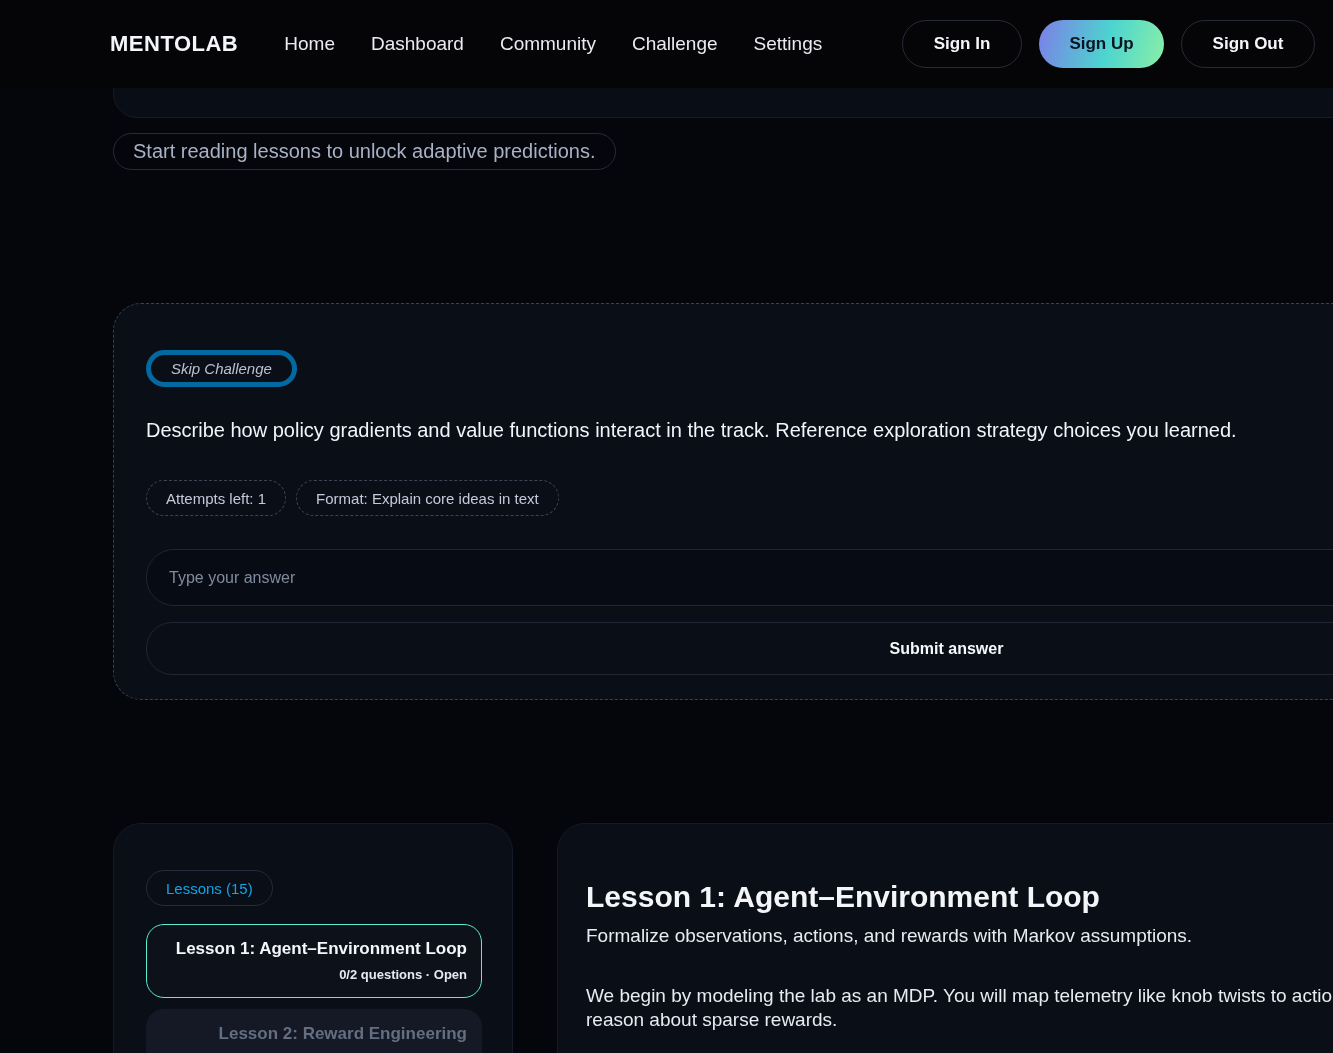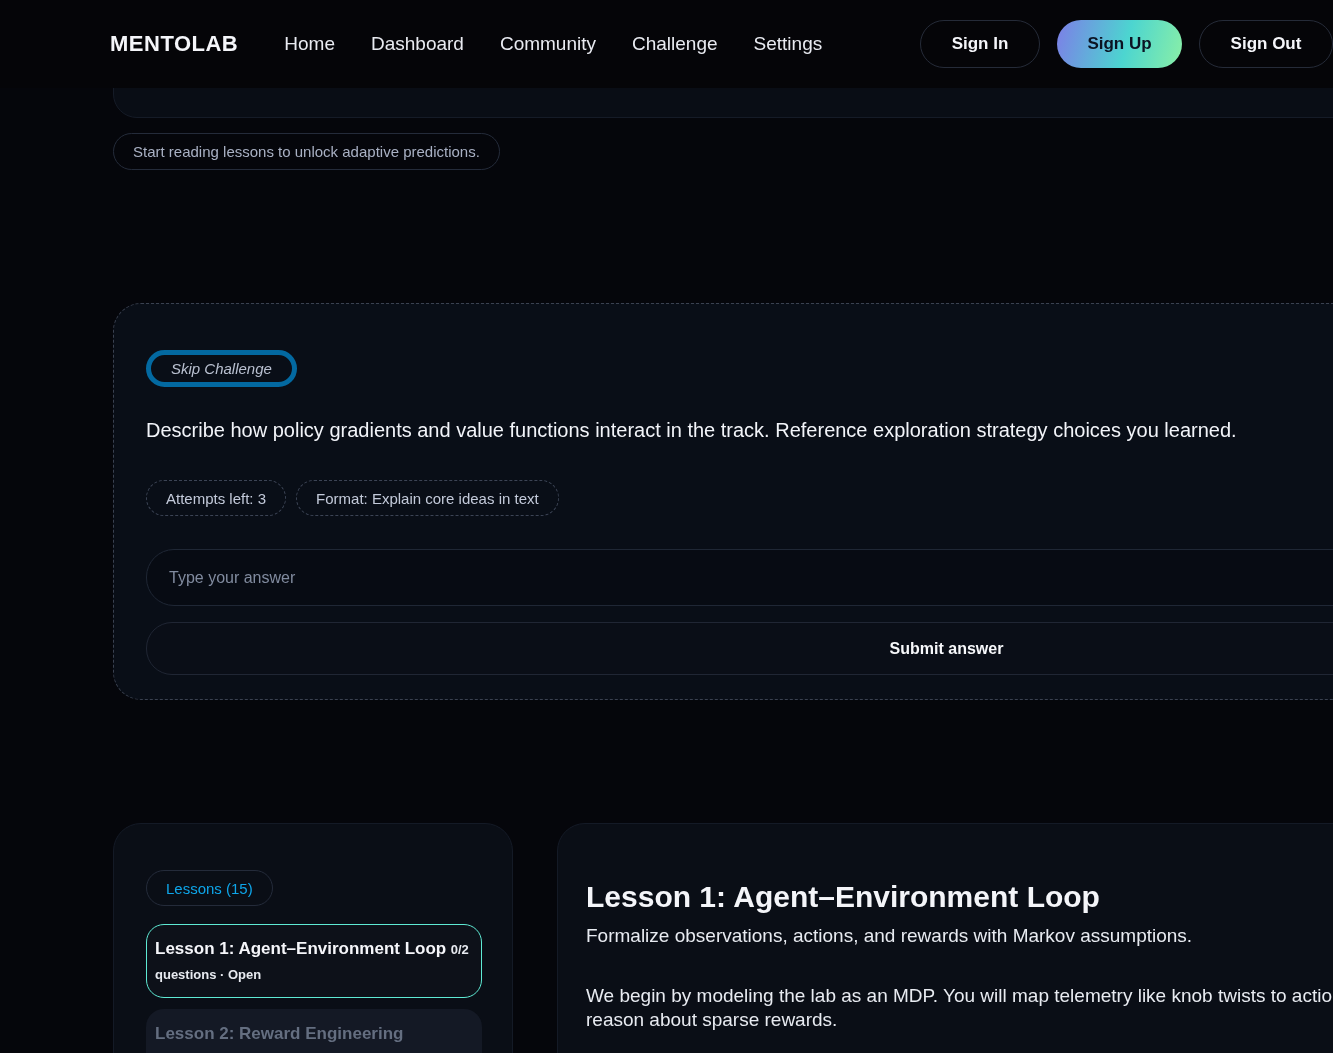--- a/index.html
+++ b/index.html
@@ -7,38 +7,38 @@
   body { font-family:"Liberation Sans", sans-serif; }
 
   .page { position:relative; width:1333px; height:1053px; overflow:hidden; background:#05060b; }
 
   
   .navbar { position:absolute; top:0; left:0; width:1333px; height:88px; background:#050508;
             display:flex; align-items:center; z-index:10; padding-left:110px; }
   .brand { font-size:22px; font-weight:bold; letter-spacing:0.5px; color:#f5f6fa; margin-right:46px; }
   .nav-links { display:flex; align-items:flex-start; gap:36px; }
   .nav-link { font-size:19px; color:#e9ebf1; cursor:pointer; }
-  .nav-actions { margin-left:auto; display:flex; align-items:center; gap:17px; }
+  .nav-actions { margin-left:auto; display:flex; align-items:center; gap:17px; padding-right:18px; }
   .btn-pill { height:48px; border-radius:999px; border:1px solid #252b38; background:transparent;
               color:#f5f6fa; font-family:"Liberation Sans",sans-serif; font-size:17px; font-weight:bold;
               display:flex; align-items:center; justify-content:center; cursor:pointer; }
   .btn-signin { width:120px; }
   .btn-signup { width:125px; border:none;
                 background:linear-gradient(105deg, var(--grad-a) 0%, var(--grad-b) 55%, var(--grad-c) 100%);
                 color:#0b1322; }
   .btn-signout { width:134px; }
 
   
   .top-card-partial { position:absolute; left:113px; top:-92px; width:1665px; height:210px;
                       border-radius:24px; background:#090d15; border:1px solid #151b27; z-index:1; }
 
   
   .unlock-pill { position:absolute; left:113px; top:133px; height:37px; padding:0 19px;
                  border:1px solid #242b3a; border-radius:999px; display:flex; align-items:center;
-                 color:#a9b1c4; font-size:15px; z-index:2; }
+                 color:#a9b1c4; font-size:20px; z-index:2; }
 
   
   .challenge-card { position:absolute; left:113px; top:303px; width:1665px; height:397px;
                     border-radius:28px; border:1px dashed #3a4150; background:#090e17; z-index:2; }
   .skip-pill { position:absolute; left:32px; top:46px; height:37px; padding:0 20px;
                border:5px solid #0369a1; border-radius:999px; display:flex; align-items:center;
                color:#b9c0d0; font-size:15px; cursor:pointer; background:transparent;
                font-family:"Liberation Sans",sans-serif;font-style:italic; }
   .question { position:absolute; left:32px; top:115px; font-size:20px; color:#f2f4f9; white-space:nowrap; }
   .meta-row { position:absolute; left:32px; top:176px; display:flex; gap:10px; }
@@ -53,22 +53,22 @@
                 border-radius:26px; border:1px solid #202634; background:#0a0e17;
                 color:#f7f8fb; font-size:16px; font-weight:bold; cursor:pointer;
                 font-family:"Liberation Sans",sans-serif; }
 
   
   .lessons-card { position:absolute; left:113px; top:823px; width:400px; height:300px;
                   border-radius:28px; background:#0a0e16; border:1px solid #141a26; z-index:2; }
   .lessons-pill { position:absolute; left:32px; top:46px; height:36px; padding:0 19px;
                   border:1px solid #242b3a; border-radius:999px; display:flex; align-items:center;
                   color:#0ea5e9; font-size:15px; }
-  .lesson-item { position:absolute; left:32px; width:336px; border-radius:18px; text-align:left;
-                 padding:12px 8px; cursor:pointer; line-height:1.45; }
+  .lesson-item { position:absolute; left:32px; width:336px; border-radius:18px; text-align:right;
+                 padding:12px 14px; cursor:pointer; line-height:1.45; }
   .lesson-item-active { top:100px; border:1px solid var(--accent); background:#0d1119; }
   .lesson-item-locked { top:185px; border:1px solid transparent; background:#141925; }
   .lesson-title { font-size:17px; font-weight:bold; color:#f5f6fa; }
   .lesson-meta { font-size:13px; font-weight:bold; color:#e7eaf0; }
   .lesson-item-locked .lesson-title, .lesson-item-locked .lesson-meta { color:#646e80; }
 
   .detail-card { position:absolute; left:557px; top:823px; width:905px; height:300px;
                  border-radius:28px; background:#0a0e16; border:1px solid #141a26; z-index:2; }
   .detail-title { position:absolute; left:28px; top:56px; font-size:30px; font-weight:bold; color:#f4f5f9; white-space:nowrap; }
   .detail-summary { position:absolute; left:28px; top:101px; font-size:19px; color:#e8ebf1; white-space:nowrap; }
@@ -97,21 +97,21 @@
   </header>
 
   <div class="top-card-partial"></div>
 
   <div class="unlock-pill">Start reading lessons to unlock adaptive predictions.</div>
 
   <section class="challenge-card">
     <button class="skip-pill">Skip Challenge</button>
     <div class="question">Describe how policy gradients and value functions interact in the track. Reference exploration strategy choices you learned.</div>
     <div class="meta-row">
-      <div class="pill-dashed">Attempts left: 3</div>
+      <div class="pill-dashed">Attempts left: 1</div>
       <div class="pill-dashed">Format: Explain core ideas in text</div>
     </div>
     <input class="answer-input" type="text" placeholder="Type your answer" style="">
     <button class="submit-btn">Submit answer</button>
   </section>
 
   <section class="lessons-card">
     <div class="lessons-pill">Lessons (15)</div>
     <div class="lesson-item lesson-item-active">
       <span class="lesson-title">Lesson 1: Agent–Environment Loop</span>

